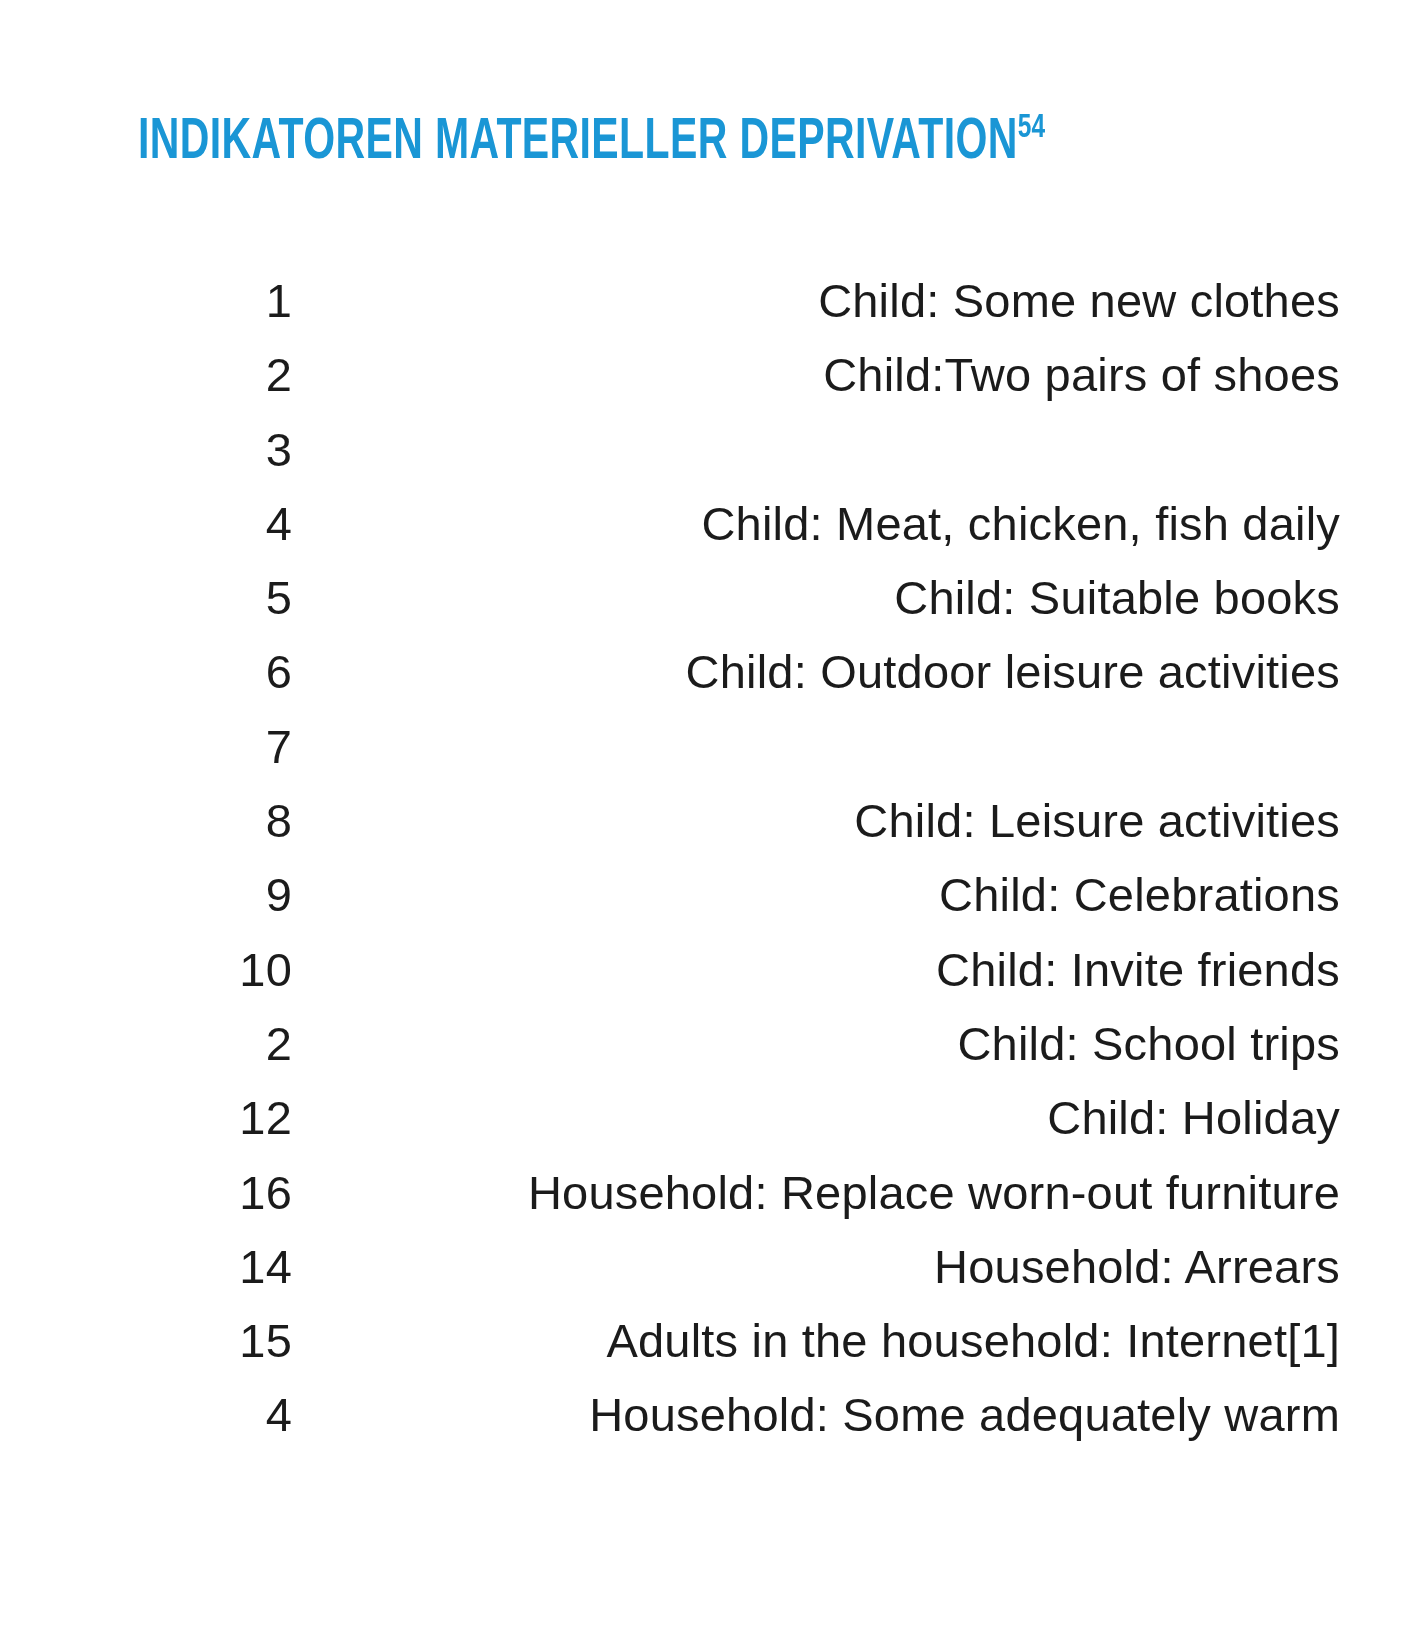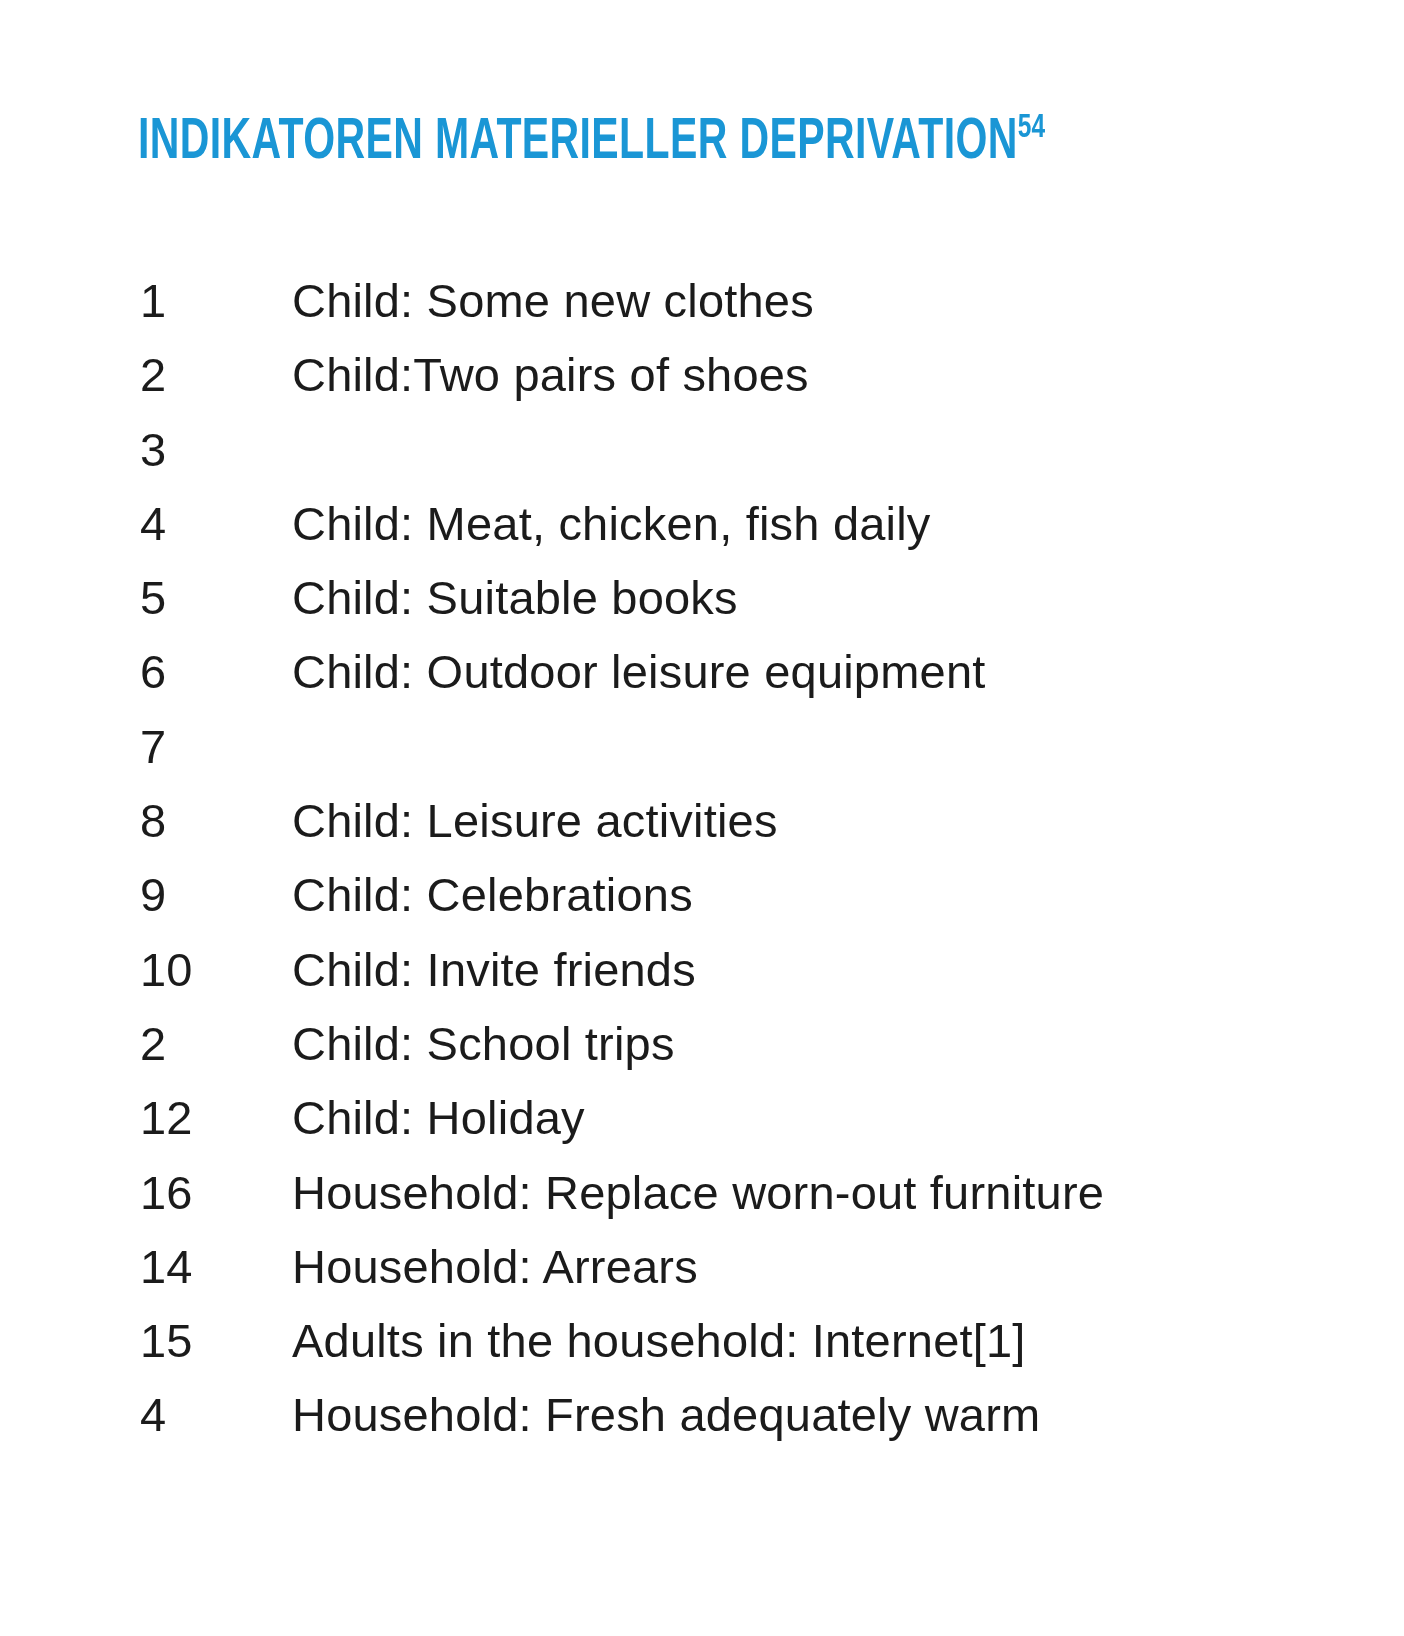--- a/index.html
+++ b/index.html
@@ -6,20 +6,21 @@
   html, body {
     background: #ffffff;
     font-family: "Liberation Sans", sans-serif;
   }
   .page {
     position: relative;
     width: 1404px;
     height: 1464px;
     background: #ffffff;
     overflow: hidden;
+    text-align: right;
   }
   .title {
     position: absolute;
     left: 138px;
     top: 110px;
     font-size: 57px;
     font-weight: bold;
     line-height: 1;
     color: #1a96d5;
     white-space: nowrap;
@@ -86,21 +87,21 @@
       <span class="label">Child: Meat, chicken, fish daily</span>
     </div>
 
     <div class="row">
       <span class="num">5</span>
       <span class="label">Child: Suitable books</span>
     </div>
 
     <div class="row">
       <span class="num">6</span>
-      <span class="label">Child: Outdoor leisure equipment</span>
+      <span class="label">Child: Outdoor leisure activities</span>
     </div>
 
     <div class="row">
       <span class="num">7</span>
     </div>
 
     <div class="row">
       <span class="num">8</span>
       <span class="label">Child: Leisure activities</span>
     </div>
@@ -135,21 +136,21 @@
       <span class="label">Household: Arrears</span>
     </div>
 
     <div class="row">
       <span class="num">15</span>
       <span class="label">Adults in the household: Internet[1]</span>
     </div>
 
     <div class="row">
       <span class="num">4</span>
-      <span class="label">Household: Fresh adequately warm</span>
+      <span class="label">Household: Some adequately warm</span>
     </div>
 
     <div class="row">
       <span class="num">17</span>
       <span class="label">Household: Car</span>
     </div>
   </div>
 
 </div>
 

